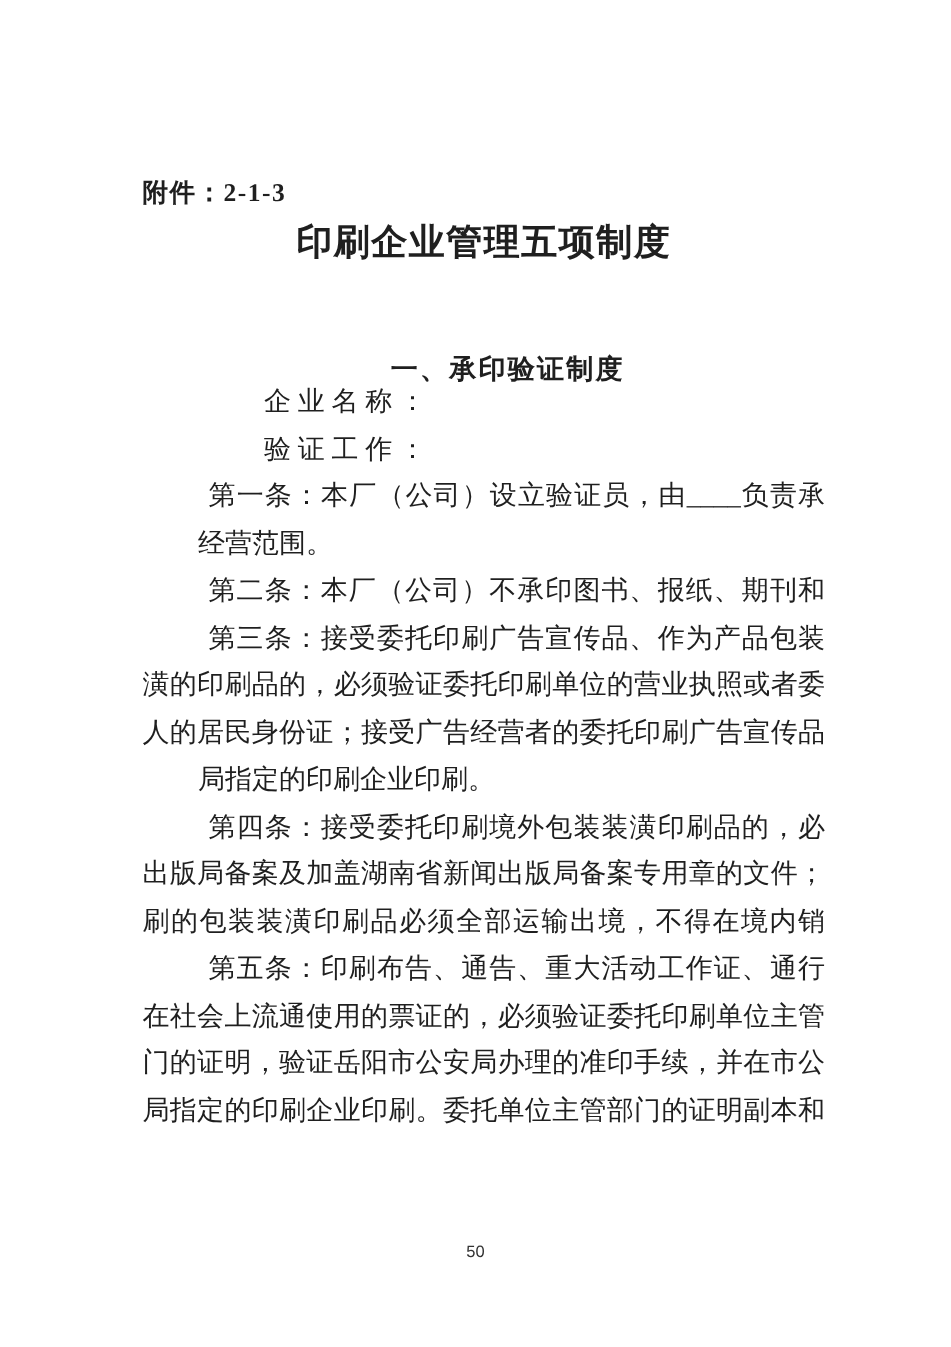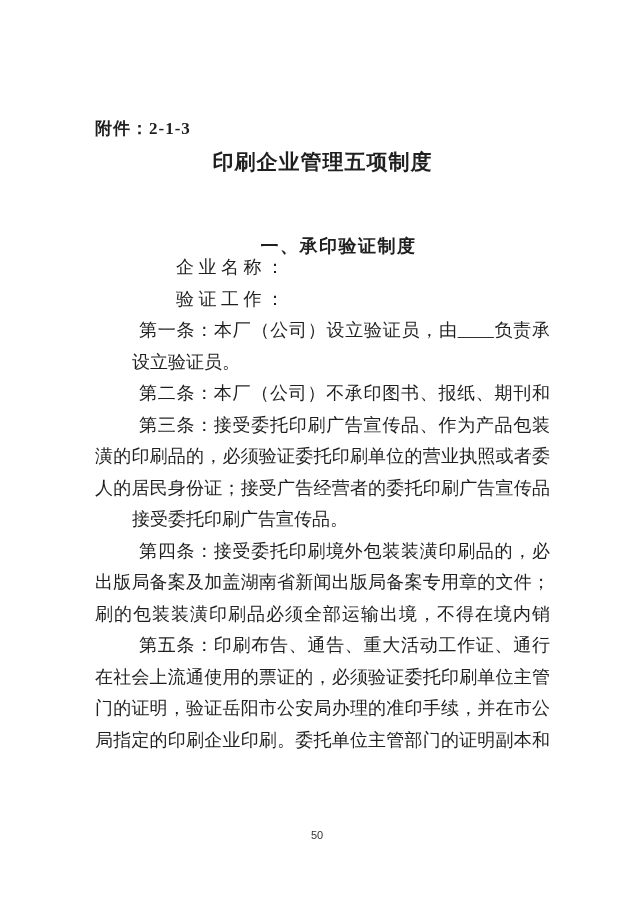--- a/index.html
+++ b/index.html
@@ -30,21 +30,21 @@
     letter-spacing: 1px;
     line-height: 24px;
   }
   .doc-title {
     position: absolute;
     left: 95px;
     width: 455px;
     top: 149px;
     margin: 0;
     text-align: center;
-    font-size: 21px;
+    font-size: 24px;
     font-weight: bold;
     letter-spacing: 1px;
     line-height: 27px;
   }
   .section-heading {
     position: absolute;
     left: 95px;
     width: 455px;
     top: 218px;
     margin: 16px;
@@ -101,26 +101,26 @@
   <div class="attachment">附件：2-1-3</div>
 
   <h1 class="doc-title">印刷企业管理五项制度</h1>
 
   <h2 class="section-heading">一、承印验证制度</h2>
 
   <div class="body-text">
     <div class="line end indent spread">企业名称：</div>
     <div class="line end indent spread">验证工作：</div>
     <div class="line fill indent">第一条：本厂（公司）设立验证员，由____负责承印</div>
-    <div class="line end">设立验证员。</div>
+    <div class="line end">经营范围。</div>
     <div class="line fill indent">第二条：本厂（公司）不承印图书、报纸、期刊和内</div>
     <div class="line fill indent">第三条：接受委托印刷广告宣传品、作为产品包装装</div>
     <div class="line fill">潢的印刷品的，必须验证委托印刷单位的营业执照或者委印</div>
     <div class="line fill">人的居民身份证；接受广告经营者的委托印刷广告宣传品的，</div>
-    <div class="line end">接受委托印刷广告宣传品。</div>
+    <div class="line end">局指定的印刷企业印刷。</div>
     <div class="line fill indent">第四条：接受委托印刷境外包装装潢印刷品的，必须验</div>
     <div class="line fill">出版局备案及加盖湖南省新闻出版局备案专用章的文件；印</div>
     <div class="line fill">刷的包装装潢印刷品必须全部运输出境，不得在境内销售。</div>
     <div class="line fill indent">第五条：印刷布告、通告、重大活动工作证、通行证、</div>
     <div class="line fill">在社会上流通使用的票证的，必须验证委托印刷单位主管部</div>
     <div class="line fill">门的证明，验证岳阳市公安局办理的准印手续，并在市公安</div>
     <div class="line fill">局指定的印刷企业印刷。委托单位主管部门的证明副本和市</div>
   </div>
 
   <div class="page-number">50</div>

